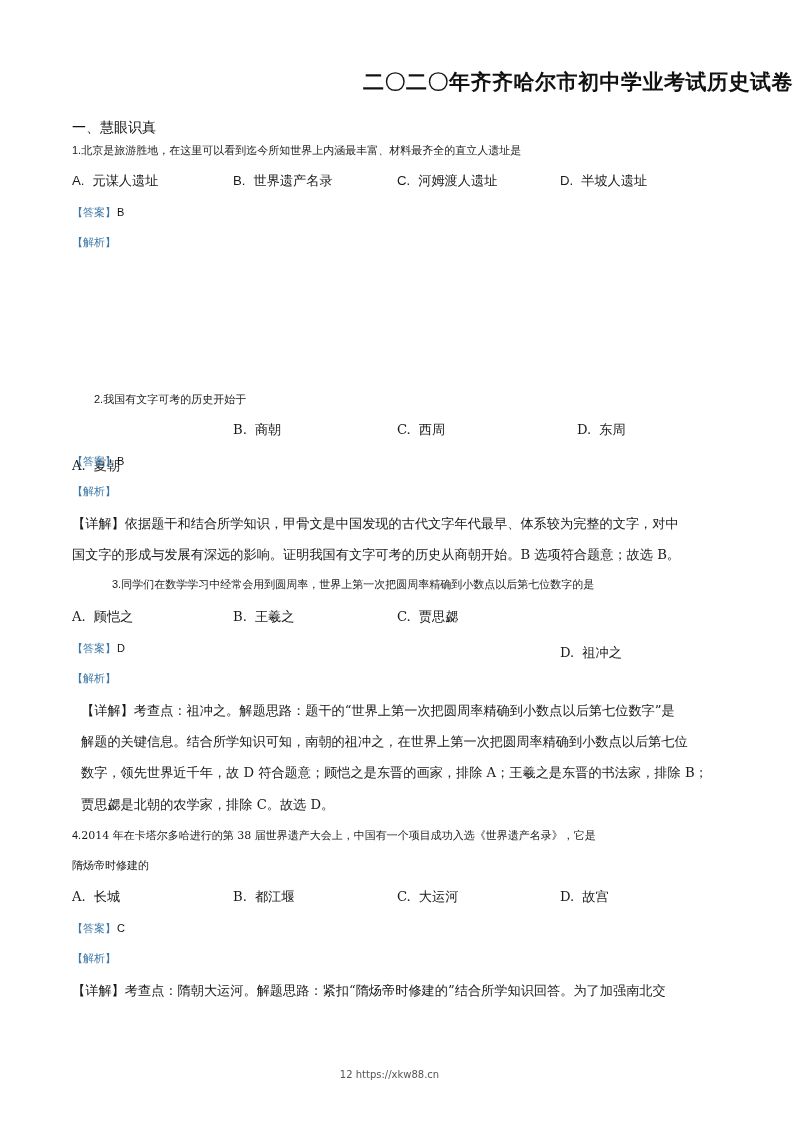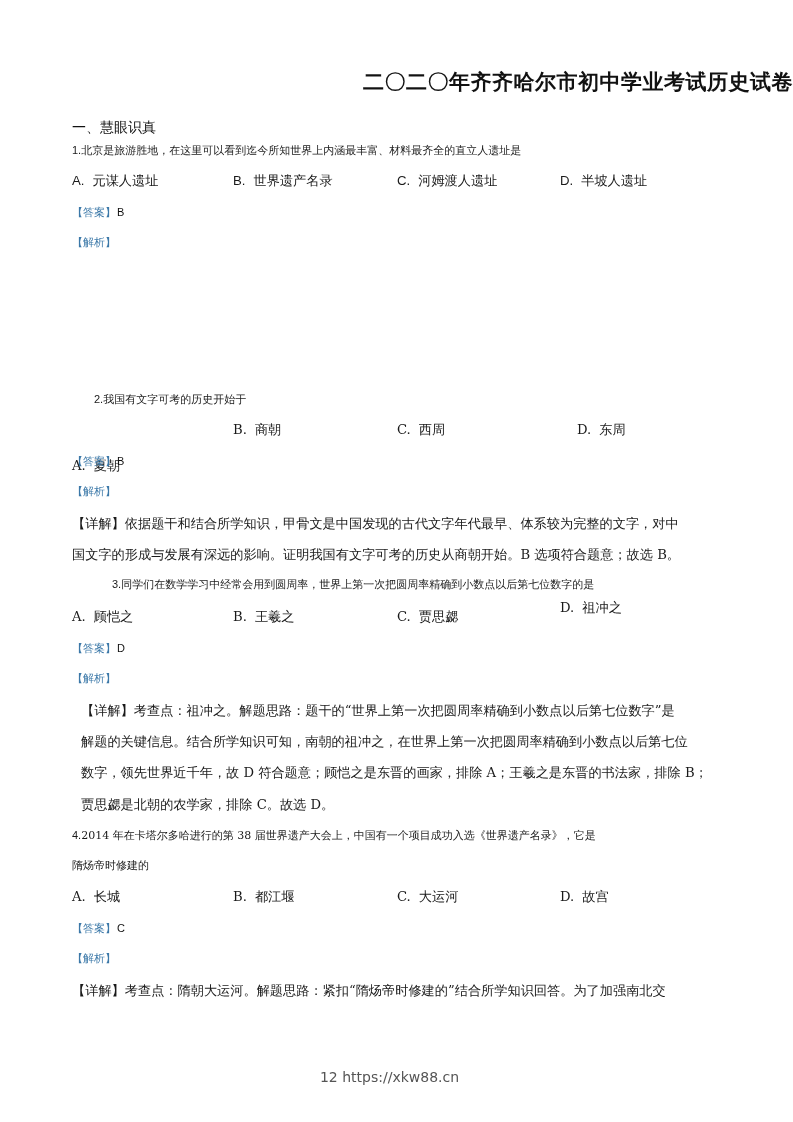--- a/index.html
+++ b/index.html
@@ -83,21 +83,21 @@
       text-align: justify;
       text-align-last: left;
     }
     .footer {
       position: absolute;
       left: 0;
       width: 779px;
       top: 1069px;
       text-align: center;
       font-family: "DejaVu Sans", "Liberation Sans", sans-serif;
-      font-size: 14px;
+      font-size: 10px;
       color: #555;
     }
   </style>
 </head>
 <body>
 
 <div class="page">
 
   <div class="title">二〇二〇年齐齐哈尔市初中学业考试历史试卷</div>
 
@@ -136,21 +136,21 @@
     <div><span class="label-dark">【详解】</span><span>依据题干和结合所学知识，甲骨文是中国发现的古代文字年代最早、体系较为完整的文字，对中</span></div>
     <div>国文字的形成与发展有深远的影响。证明我国有文字可考的历史从商朝开始。B 选项符合题意；故选 B。</div>
   </div>
 
   <div class="line" style="top:575px;margin-left:40px;">
     <span class="qnum">3.</span><span>同学们在数学学习中经常会用到圆周率，世界上第一次把圆周率精确到小数点以后第七位数字的是</span>
   </div>
   <div class="opt" style="left:72px; top:608px;"><span class="letter">A.</span><span>顾恺之</span></div>
   <div class="opt" style="left:233px; top:608px;"><span class="letter">B.</span><span>王羲之</span></div>
   <div class="opt" style="left:397px; top:608px;"><span class="letter">C.</span><span>贾思勰</span></div>
-  <div class="opt" style="left:560px; top:599px;"><span class="letter">D.</span><span>祖冲之</span></div>
+  <div class="opt" style="left:560px; top:644px;"><span class="letter">D.</span><span>祖冲之</span></div>
 
   <div class="line" style="top:639px;">
     <span class="label">【答案】</span><span class="ans-val">D</span>
   </div>
   <div class="line" style="top:670px;">
     <span class="label">【解析】</span>
   </div>
   <div class="para" style="top:695px;margin-left:9px;">
     <div><span class="label-dark">【详解】</span><span>考查点：祖冲之。解题思路：题干的“世界上第一次把圆周率精确到小数点以后第七位数字”是</span></div>
     <div>解题的关键信息。结合所学知识可知，南朝的祖冲之，在世界上第一次把圆周率精确到小数点以后第七位</div>

